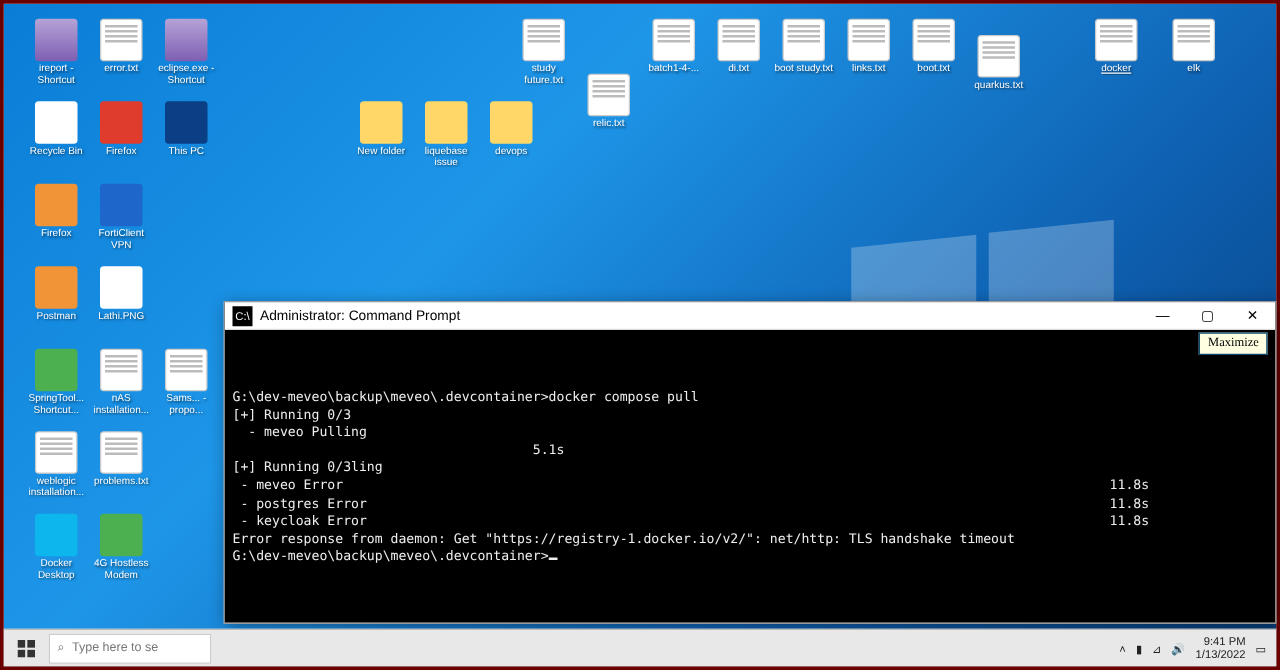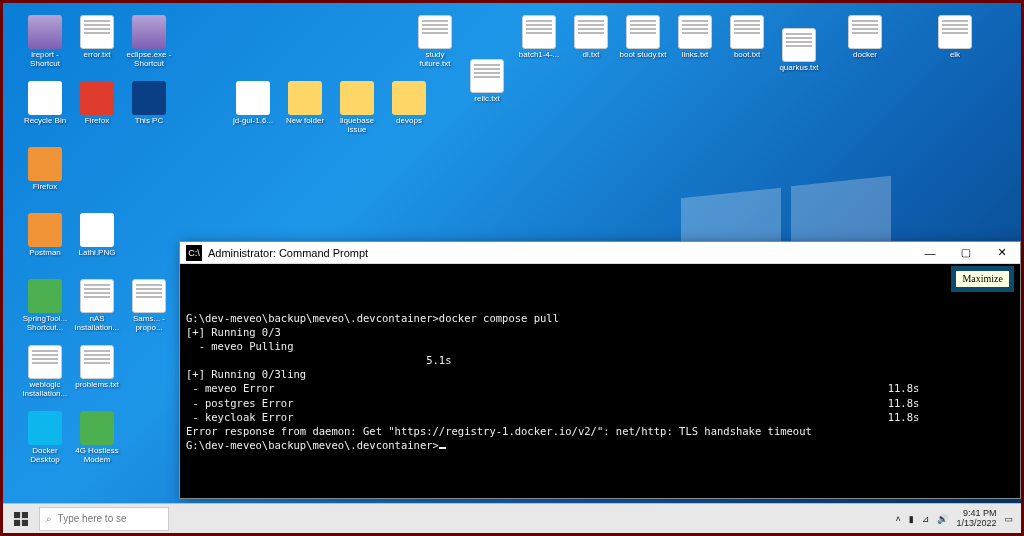--- a/index.html
+++ b/index.html
@@ -27,21 +27,21 @@
 .darkblue { background: #0a3f86; color: #fff; }
 .docker-bg { background: #0db7ed; color: #fff; }
 .java-bg { background: #fff; color: #e22; }
 .png-bg { background: #fff; }
 .cmd-window { position: absolute; left: 176px; top: 238px; width: 842px; height: 258px; background: #fff; border: 1px solid #888; box-shadow: 2px 2px 12px rgba(0,0,0,.4); display: flex; flex-direction: column; }
 .titlebar { height: 22px; background: #fff; display: flex; align-items: center; font-size: 11px; color: #000; border-bottom: 1px solid #ddd; }
 .titlebar .ticon { width: 16px; height: 16px; margin: 0 6px; background: #000; display: flex; align-items: center; justify-content: center; color: #fff; font-size: 9px; }
 .titlebar .title { flex: 1; }
 .wbtn { width: 36px; height: 22px; display: flex; align-items: center; justify-content: center; font-size: 11px; cursor: pointer; }
 .terminal { flex: 1; background: #000; color: #eee; font-family: Consolas, monospace; font-size: 10.5px; padding: 4px 6px; line-height: 1.35; white-space: pre; overflow: hidden; position: relative; }
-.tooltip { position: absolute; right: 6px; top: 2px; background: #ffffe1; color: #000; border: 5px solid #0c4a6e; padding: 1px 6px; font-size: 10px; font-family: "Segoe UI"; }
+.tooltip { position: absolute; right: 6px; top: 2px; background: #ffffe1; color: #000; border: 1px solid #0c4a6e; padding: 1px 6px; font-size: 10px; font-family: "Segoe UI"; }
 .cursor { display: inline-block; width: 7px; height: 2px; background: #eee; vertical-align: baseline; }
 .taskbar { position: absolute; left: 0; right: 0; bottom: 0; height: 30px; background: #e8e8e8; border-top: 1px solid #bbb; display: flex; align-items: center; }
 .start { width: 36px; height: 30px; display: flex; align-items: center; justify-content: center; cursor: pointer; }
 .start svg { width: 14px; height: 14px; }
 .search { height: 24px; width: 130px; background: #fff; border: 1px solid #ccc; display: flex; align-items: center; padding: 0 6px; gap: 6px; font-size: 10px; color: #777; margin-right: 6px; }
 .tray { margin-left: auto; display: flex; align-items: center; gap: 8px; padding: 0 8px; font-size: 9px; color: #222; }
 .clock { text-align: right; line-height: 1.1; }
 </style>
 </head>
 <body>
@@ -92,59 +92,59 @@
         <div class="lbl">links.txt</div>
       </div>
       <div class="icon" style="left: 718px; top: 12px;">
         <div class="img file-page"></div>
         <div class="lbl">boot.txt</div>
       </div>
       <div class="icon" style="left: 770px; top: 25px;">
         <div class="img file-page"></div>
         <div class="lbl">quarkus.txt</div>
       </div>
-      <div class="icon" style="left: 836px; top: 12px;">
+      <div class="icon" style="left: 864px; top: 12px; text-decoration: underline;">
         <div class="img file-page"></div>
         <div class="lbl">docker</div>
       </div>
       <div class="icon" style="left: 926px; top: 12px;">
         <div class="img file-page"></div>
         <div class="lbl">elk</div>
       </div>
       <div class="icon" style="left: 16px; top: 78px;">
         <div class="img bin"></div>
         <div class="lbl">Recycle Bin</div>
       </div>
       <div class="icon" style="left: 68px; top: 78px;">
         <div class="img red"></div>
         <div class="lbl">Firefox</div>
       </div>
       <div class="icon" style="left: 120px; top: 78px;">
         <div class="img darkblue"></div>
         <div class="lbl">This PC</div>
       </div>
-      <div class="icon" style="left: 224px; top: 78px;">
-        <div class="img java-bg"></div>
-        <div class="lbl">jd-gui-1.6...</div>
-      </div>
       <div class="icon" style="left: 276px; top: 78px;">
         <div class="img folder"></div>
         <div class="lbl">New folder</div>
       </div>
       <div class="icon" style="left: 328px; top: 78px;">
         <div class="img folder"></div>
         <div class="lbl">liquebase issue</div>
       </div>
       <div class="icon" style="left: 380px; top: 78px;">
         <div class="img folder"></div>
         <div class="lbl">devops</div>
       </div>
       <div class="icon" style="left: 16px; top: 144px;">
         <div class="img orange"></div>
         <div class="lbl">Firefox</div>
+      </div>
+      <div class="icon" style="left: 68px; top: 144px;">
+        <div class="img blue"></div>
+        <div class="lbl">FortiClient VPN</div>
       </div>
       <div class="icon" style="left: 16px; top: 210px;">
         <div class="img orange"></div>
         <div class="lbl">Postman</div>
       </div>
       <div class="icon" style="left: 68px; top: 210px;">
         <div class="img png-bg"></div>
         <div class="lbl">Lathi.PNG</div>
       </div>
       <div class="icon" style="left: 16px; top: 276px;">

